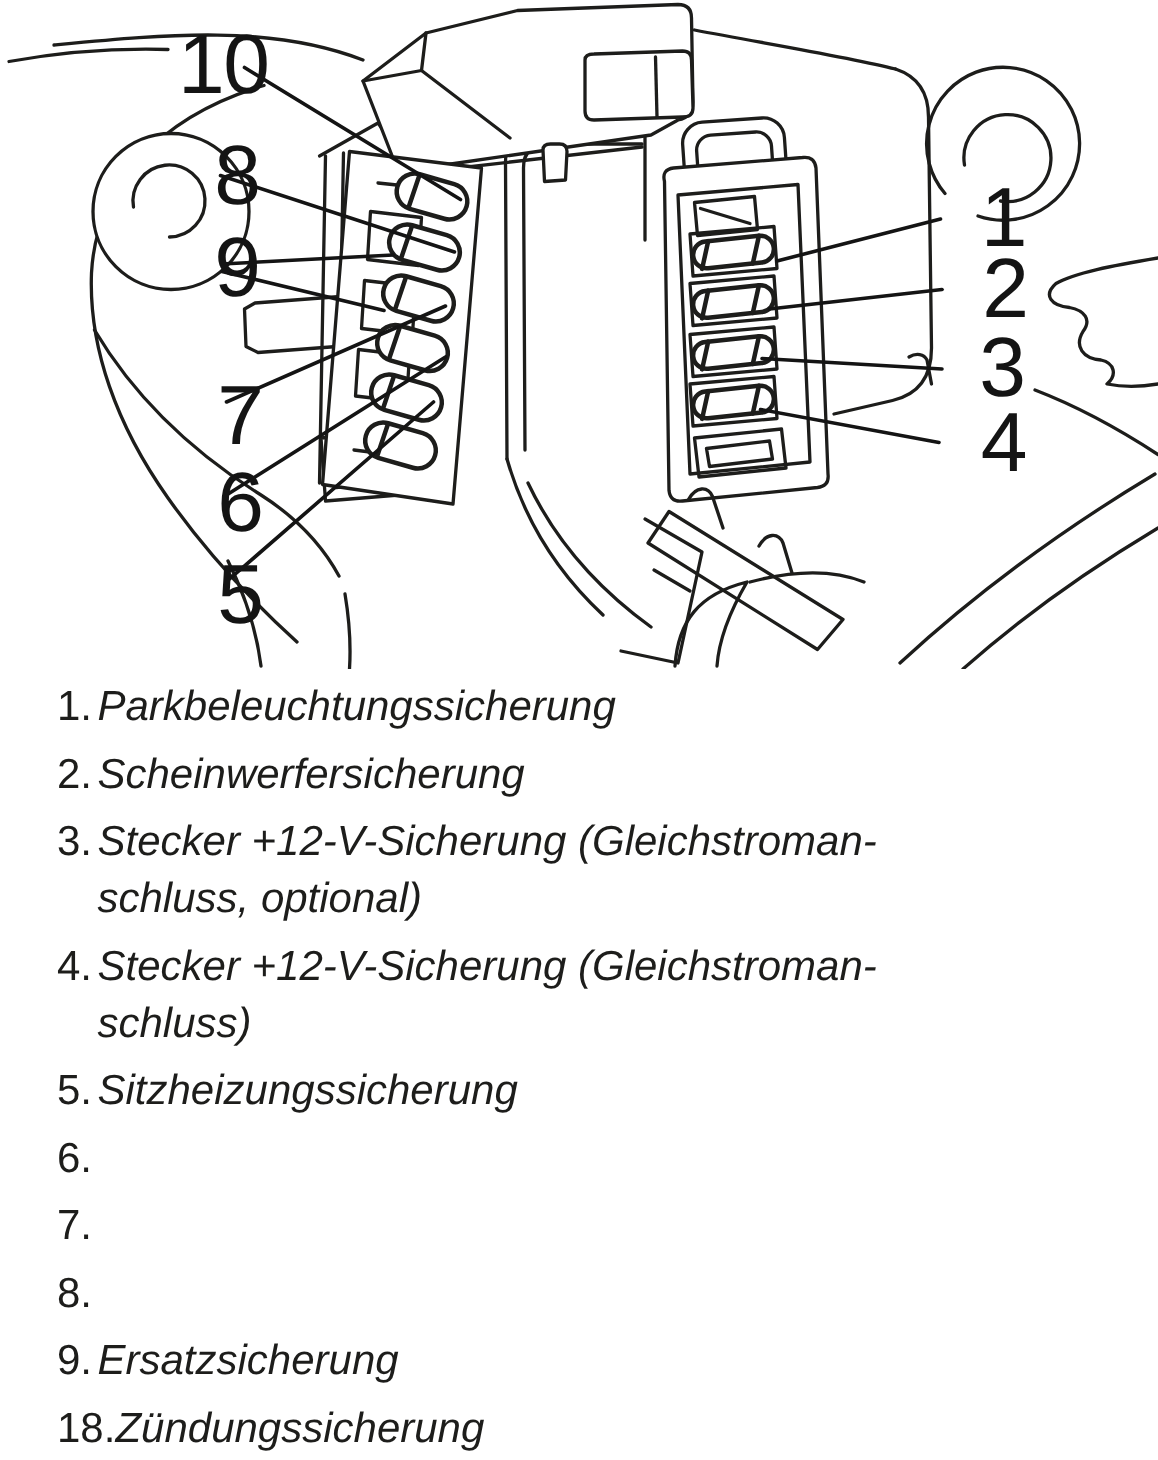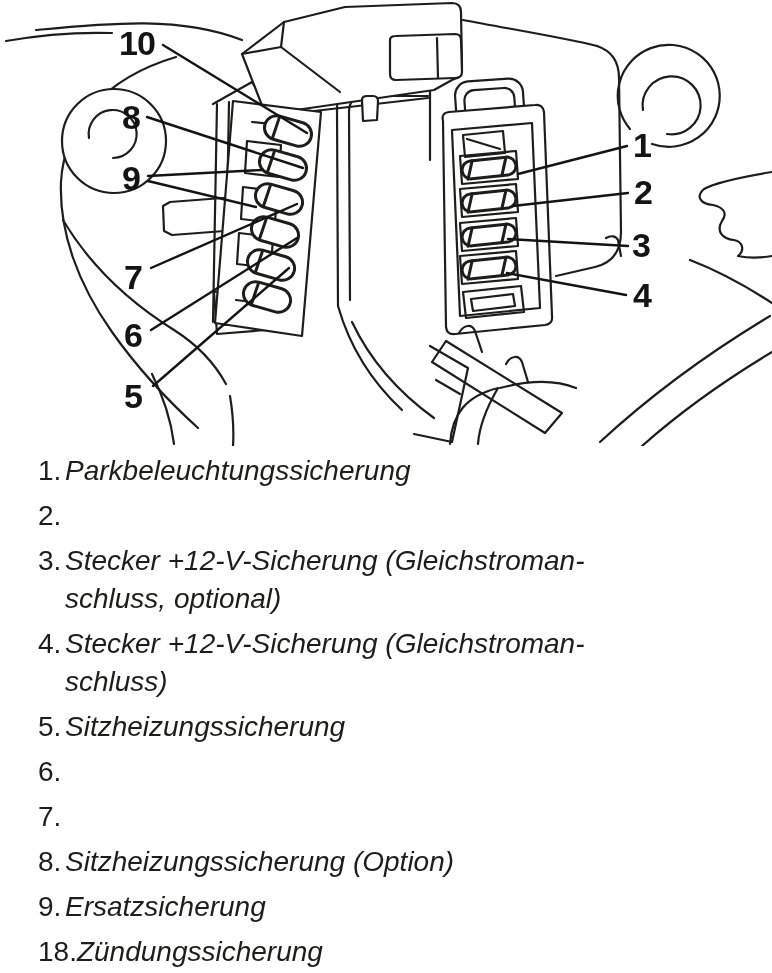--- a/index.html
+++ b/index.html
@@ -1,22 +1,22 @@
 <!DOCTYPE html>
 <html><head>
 <meta charset="utf-8">
 <style>
   html,body{margin:0;padding:0;background:#ffffff;}
   #page{position:relative;width:772px;height:973px;background:#fff;
         font-family:"Liberation Sans","DejaVu Sans",sans-serif;color:#1d1d1b;overflow:hidden;}
   
   #figure{position:relative;width:772px;height:446px;}
   #lineart{position:absolute;left:0;top:0;}
-  .callout{position:absolute;width:84px;text-align:center;
-           font-size:34px;font-weight:bold;line-height:46px;color:#141414;
+  .callout{position:absolute;width:84px;text-align:right;
+           font-size:56px;font-weight:normal;line-height:46px;color:#141414;
            transform:translate(-50%,-50%);letter-spacing:-1px;}
   
   #legend{position:absolute;left:0;top:448px;width:740px;padding:4px 0 0 38px;box-sizing:border-box;}
   .legend-item{display:flex;align-items:flex-start;margin-bottom:7px;
                font-size:28px;line-height:38px;}
   .legend-num{flex:0 0 auto;min-width:27px;}
   .legend-text{white-space:pre-line;font-style:italic;}
   
   .ink{stroke:#1d1d1b;fill:none;stroke-width:2.2;stroke-linecap:round;stroke-linejoin:round;}
   .wfill{fill:#ffffff;}
@@ -194,20 +194,21 @@
     <div class="callout" style="left:642px;top:295px">4</div>
   </div>
 
   <div id="legend">
     <div class="legend-item">
       <span class="legend-num">1.</span>
       <span class="legend-text">Parkbeleuchtungssicherung</span>
     </div>
     <div class="legend-item">
       <span class="legend-num">2.</span>
+      <span class="legend-text">Scheinwerfersicherung</span>
     </div>
     <div class="legend-item">
       <span class="legend-num">3.</span>
       <span class="legend-text">Stecker +12-V-Sicherung (Gleichstroman-
 schluss, optional)</span>
     </div>
     <div class="legend-item">
       <span class="legend-num">4.</span>
       <span class="legend-text">Stecker +12-V-Sicherung (Gleichstroman-
 schluss)</span>
@@ -217,21 +218,20 @@
       <span class="legend-text">Sitzheizungssicherung</span>
     </div>
     <div class="legend-item">
       <span class="legend-num">6.</span>
     </div>
     <div class="legend-item">
       <span class="legend-num">7.</span>
     </div>
     <div class="legend-item">
       <span class="legend-num">8.</span>
-      <span class="legend-text">Sitzheizungssicherung (Option)</span>
     </div>
     <div class="legend-item">
       <span class="legend-num">9.</span>
       <span class="legend-text">Ersatzsicherung</span>
     </div>
     <div class="legend-item">
       <span class="legend-num">18.</span>
       <span class="legend-text">Zündungssicherung</span>
     </div>
   </div>

